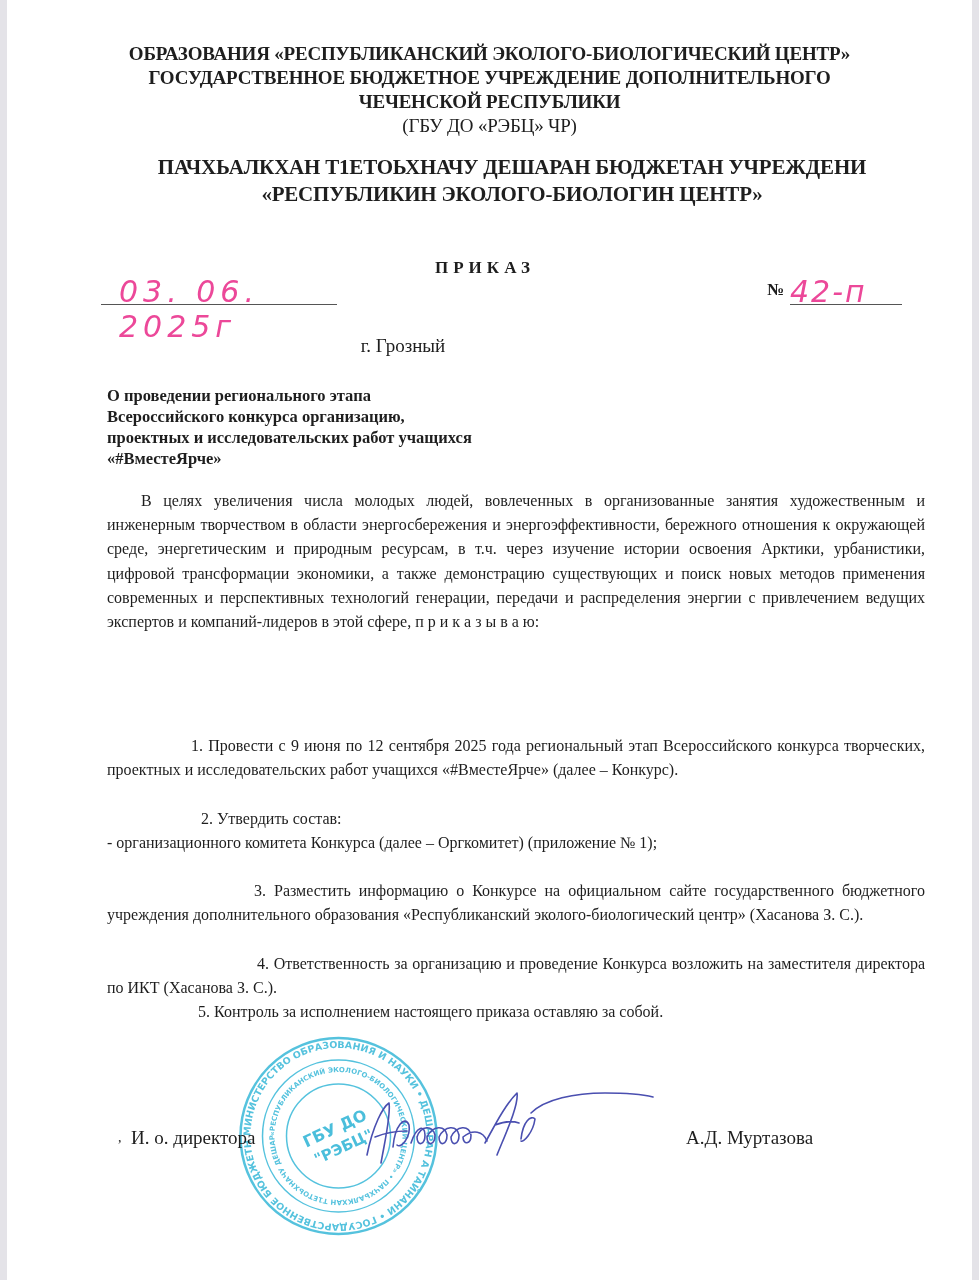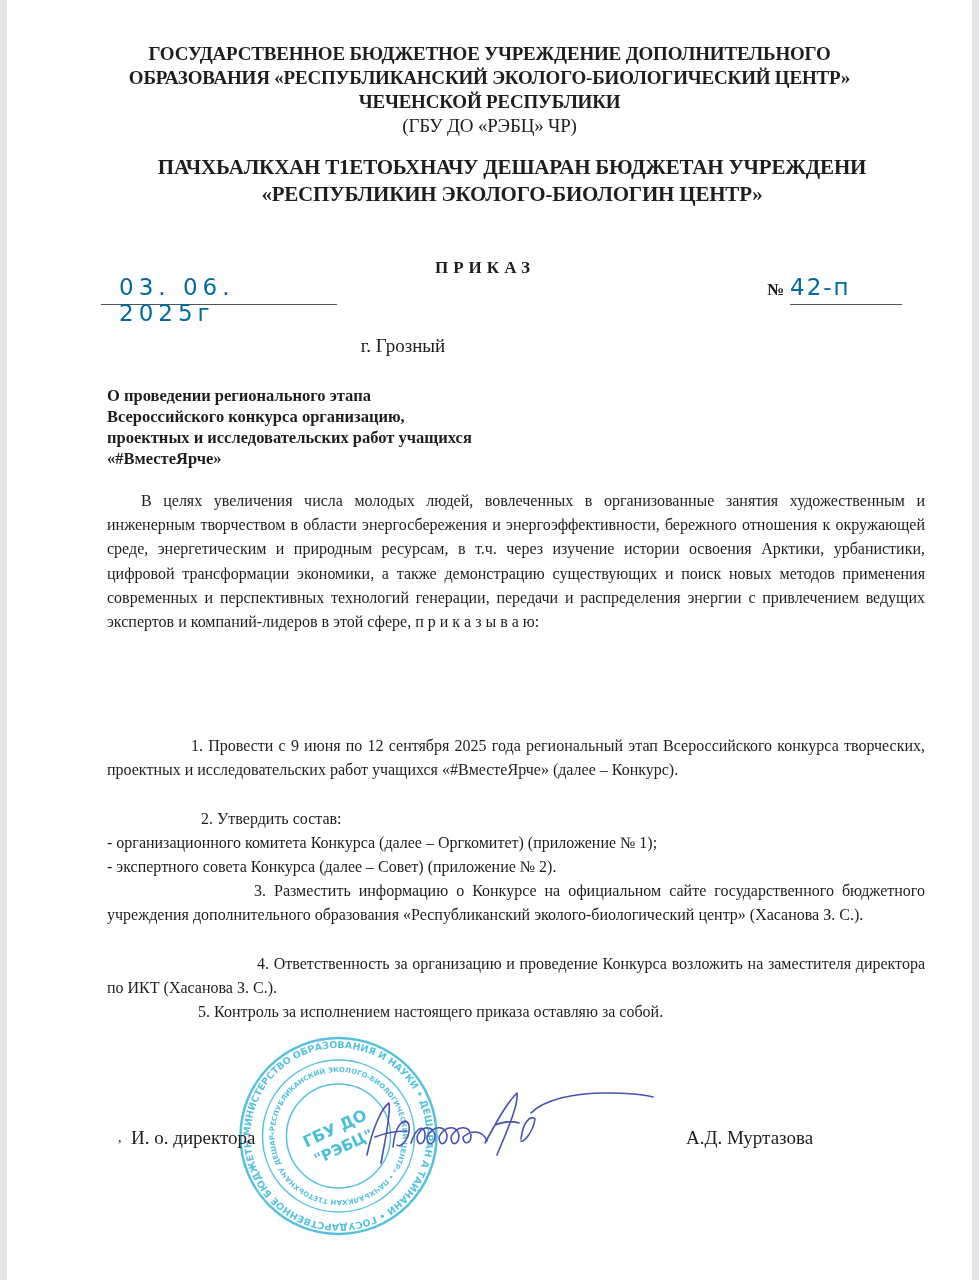--- a/index.html
+++ b/index.html
@@ -23,22 +23,22 @@
     }
     .order-title {
       position: absolute; left: 435px; top: 258px; font-weight: bold; font-size: 17px;
       letter-spacing: 5px;
     }
     .date-line {
       position: absolute; left: 101px; top: 276px; width: 236px; height: 28px;
       border-bottom: 1.5px solid #555;
     }
     .hand {
-      font-family: "DejaVu Sans", sans-serif; color: #0369a1;
-      font-size: 23px; letter-spacing: 5px; font-weight: normal;
+      font-family: "DejaVu Sans", sans-serif; font-style: italic; color: #ec4899;
+      font-size: 30px; letter-spacing: 5px; font-weight: normal;
     }
     .date-line .hand { position: absolute; left: 18px; top: -2px; }
     .num-label { position: absolute; left: 767px; top: 280px; font-size: 17px; font-weight: bold; }
     .num-line {
       position: absolute; left: 790px; top: 276px; width: 112px; height: 28px;
       border-bottom: 1.5px solid #555;
     }
     .num-line .hand { position: absolute; left: 0; top: -2px; letter-spacing: 2px; }
     .city { position: absolute; left: 0; width: 806px; text-align: center; top: 335px; font-size: 19px; }
 
@@ -66,22 +66,22 @@
     .stamp { position: absolute; left: 231px; top: 1036px; width: 215px; height: 200px; }
     .signature { position: absolute; left: 355px; top: 1085px; width: 300px; height: 90px; }
   </style>
 </head>
 <body>
 
 <div class="edge-left"></div>
 <div class="edge-right"></div>
 
 <div class="header">
+  <div>ОБРАЗОВАНИЯ «РЕСПУБЛИКАНСКИЙ ЭКОЛОГО-БИОЛОГИЧЕСКИЙ ЦЕНТР»</div>
   <div>ГОСУДАРСТВЕННОЕ  БЮДЖЕТНОЕ УЧРЕЖДЕНИЕ ДОПОЛНИТЕЛЬНОГО</div>
-  <div>ОБРАЗОВАНИЯ «РЕСПУБЛИКАНСКИЙ ЭКОЛОГО-БИОЛОГИЧЕСКИЙ ЦЕНТР»</div>
   <div>ЧЕЧЕНСКОЙ РЕСПУБЛИКИ</div>
   <div class="abbr">(ГБУ ДО «РЭБЦ» ЧР)</div>
 </div>
 
 <div class="header2">
   <div>ПАЧХЬАЛКХАН Т1ЕТОЬХНАЧУ ДЕШАРАН БЮДЖЕТАН УЧРЕЖДЕНИ</div>
   <div>«РЕСПУБЛИКИН ЭКОЛОГО-БИОЛОГИН ЦЕНТР»</div>
 </div>
 
 <div class="order-title">ПРИКАЗ</div>
@@ -104,21 +104,20 @@
   <div>«#ВместеЯрче»</div>
 </div>
 
 <div class="body p-intro">В целях увеличения числа молодых людей, вовлеченных в организованные занятия художественным и инженерным творчеством в области энергосбережения и энергоэффективности, бережного отношения к окружающей среде, энергетическим и природным ресурсам, в т.ч. через изучение истории освоения Арктики, урбанистики, цифровой трансформации экономики, а также демонстрацию существующих и поиск новых методов применения современных и перспективных технологий генерации, передачи и распределения энергии с привлечением ведущих экспертов и компаний-лидеров в этой сфере, п р и к а з ы в а ю:</div>
 
 <div class="body p1">1. Провести с 9 июня по 12 сентября 2025 года региональный этап Всероссийского конкурса творческих, проектных и исследовательских работ учащихся «#ВместеЯрче» (далее – Конкурс).</div>
 
 <div class="body p2">
   <span class="line ind">2. Утвердить состав:</span>
   <span class="line">- организационного комитета Конкурса (далее – Оргкомитет) (приложение № 1);</span>
-  <span class="line">- экспертного совета Конкурса (далее – Совет) (приложение № 2).</span>
 </div>
 
 <div class="body p3">3. Разместить информацию о Конкурсе на официальном сайте государственного бюджетного учреждения дополнительного образования «Республиканский эколого-биологический центр» (Хасанова З. С.).</div>
 <div class="body p4">4.   Ответственность за организацию и проведение Конкурса возложить на заместителя директора по ИКТ (Хасанова З. С.).</div>
 <div class="body p5">5. Контроль за исполнением настоящего приказа оставляю за собой.</div>
 
 <svg class="stamp" viewBox="0 0 215 200">
   <defs>
     <path id="ringOuter" d="M107.5,100 m-88,0 a88,88 0 1,1 176,0 a88,88 0 1,1 -176,0"></path>
     <path id="ringInner" d="M107.5,100 m-64,0 a64,64 0 1,1 128,0 a64,64 0 1,1 -128,0"></path>

